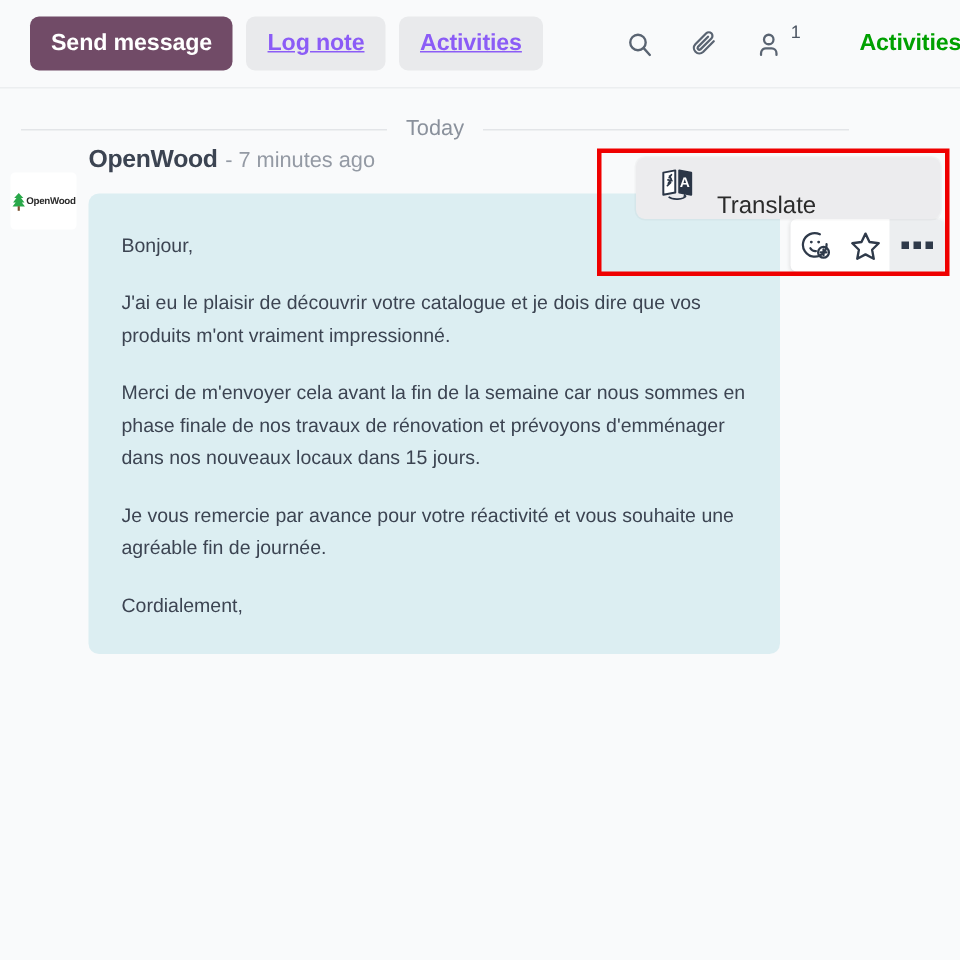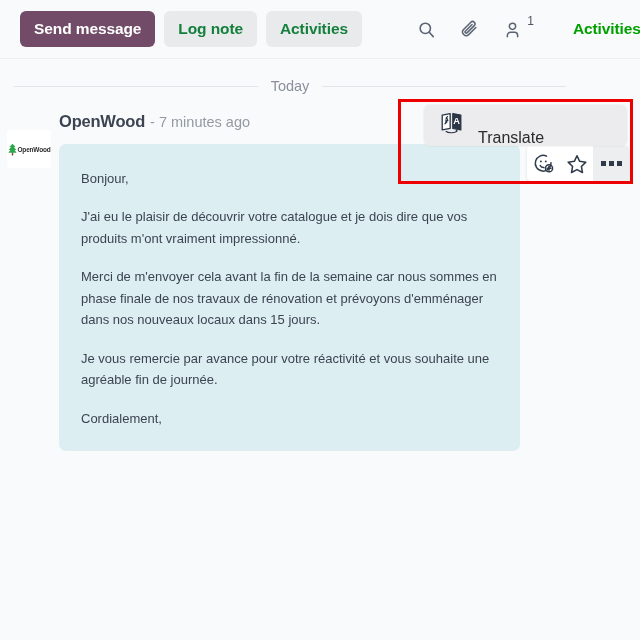--- a/index.html
+++ b/index.html
@@ -35,21 +35,22 @@
     align-items: center;
     justify-content: center;
     white-space: nowrap;
   }
   .btn-primary {
     background: #714b67;
     color: #ffffff;
   }
   .btn-secondary {
     background: #e9eaec;
-    color: #15803d;
+    color: #8b5cf6;
+    text-decoration: underline;
   }
   .btn + .btn { margin-left: 9px; }
 
   .topbar-icons {
     display: flex;
     align-items: center;
     margin-left: 53px;
     gap: 19px;
   }
   .icon-btn {
@@ -95,21 +96,21 @@
   .date-separator .label {
     padding: 0 13px;
     font-size: 14.5px;
     color: #8a919c;
     font-family: "Liberation Sans", sans-serif;
   }
 
   
   .message {
     position: absolute;
-    left: 0; top: 112px;
+    left: 0; top: 97px;
     width: 640px;
   }
   .avatar {
     position: absolute;
     left: 7px; top: 18px;
     width: 44px; height: 38px;
     background: #ffffff;
     border-radius: 3px;
     overflow: hidden;
     display: flex;

